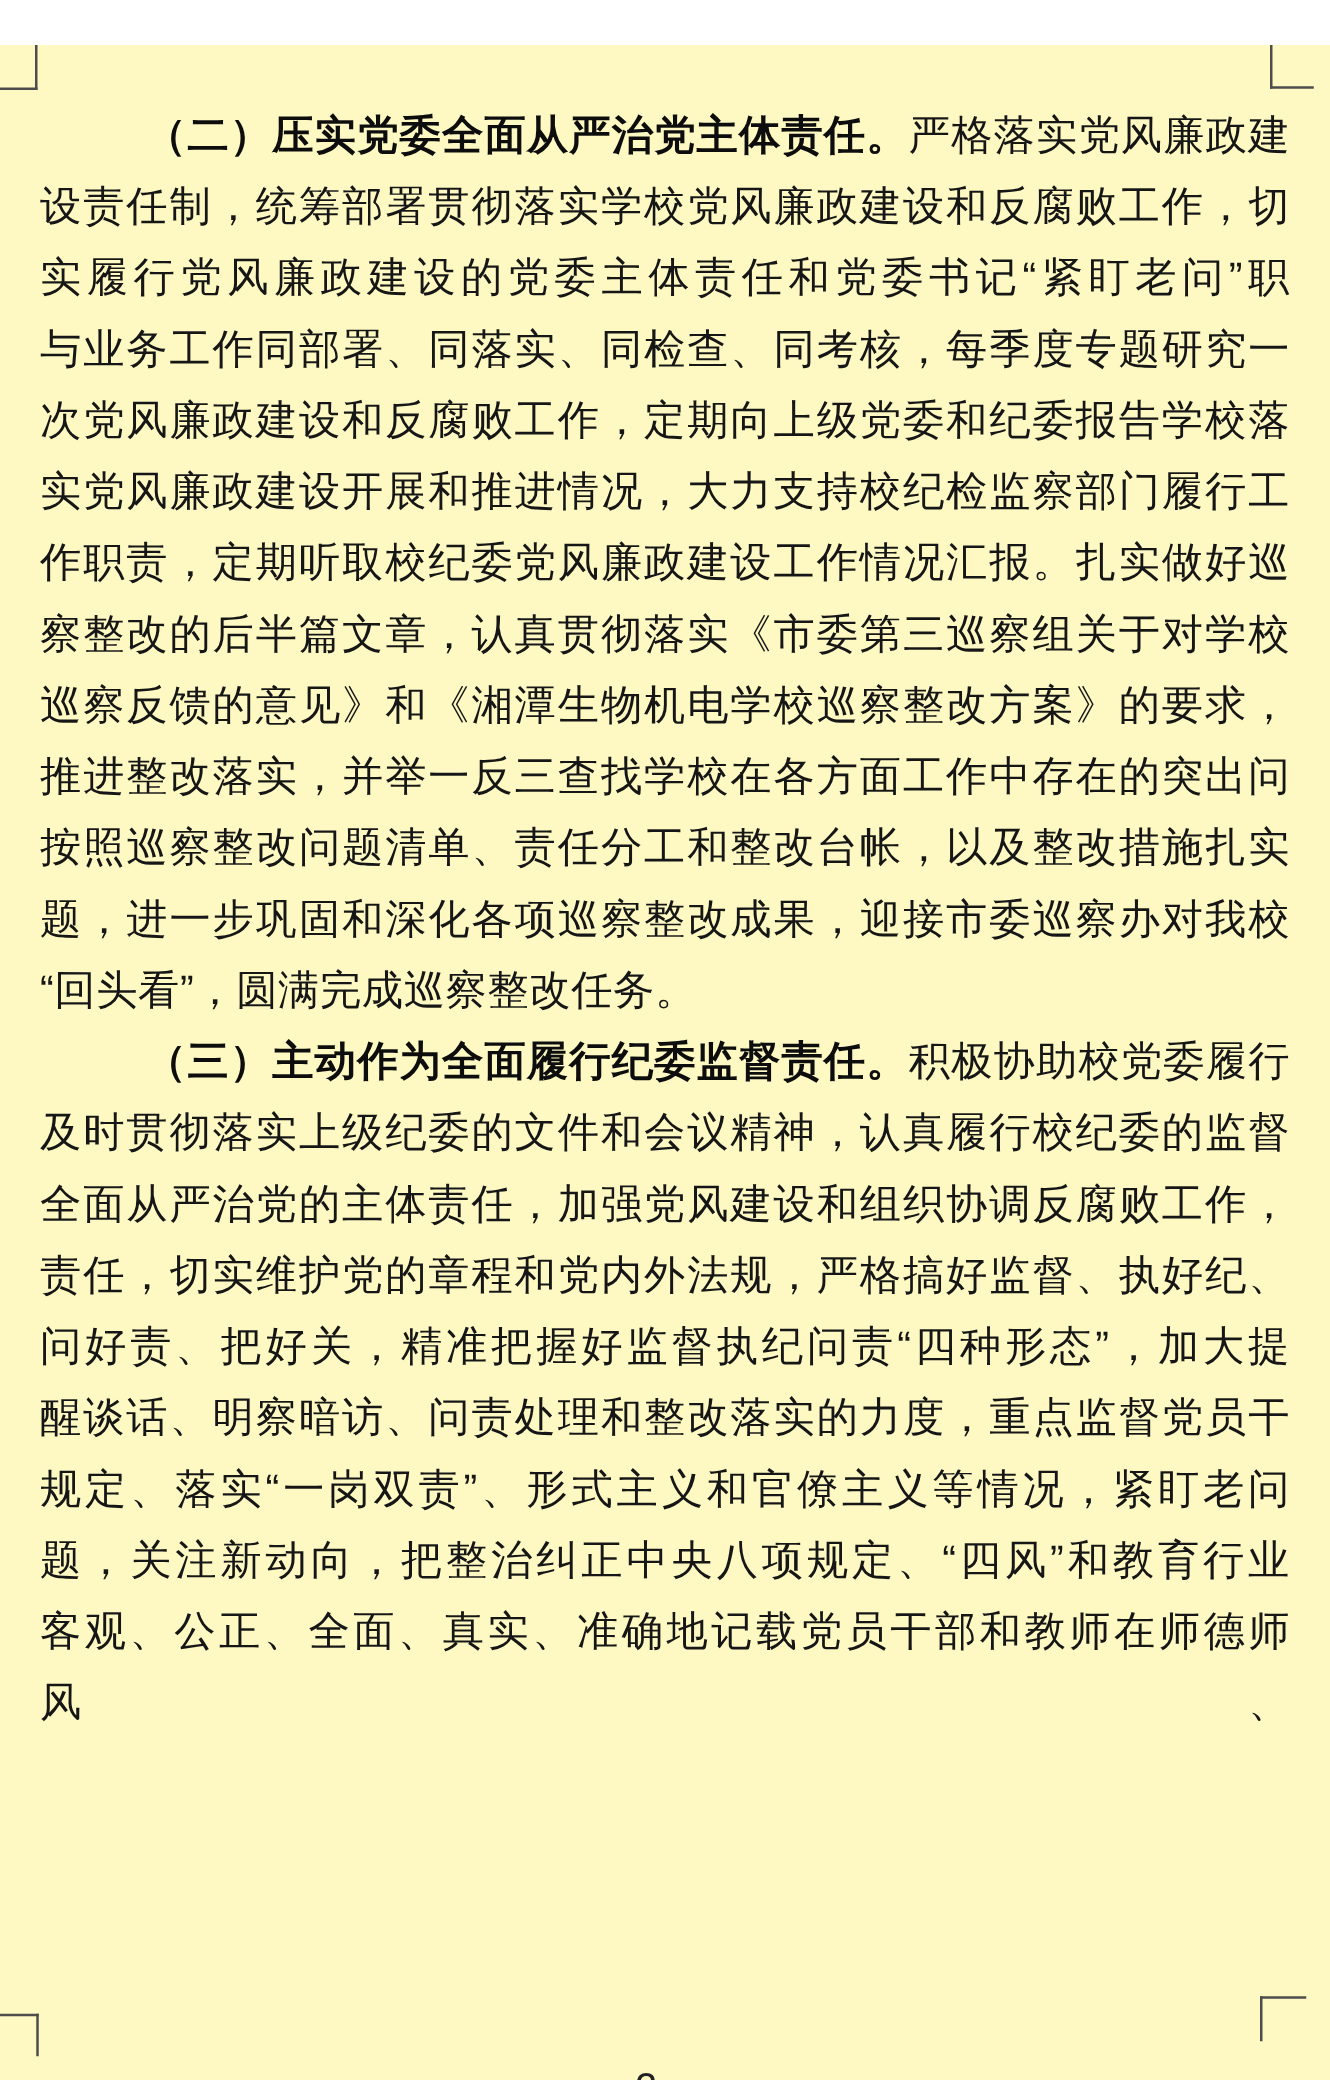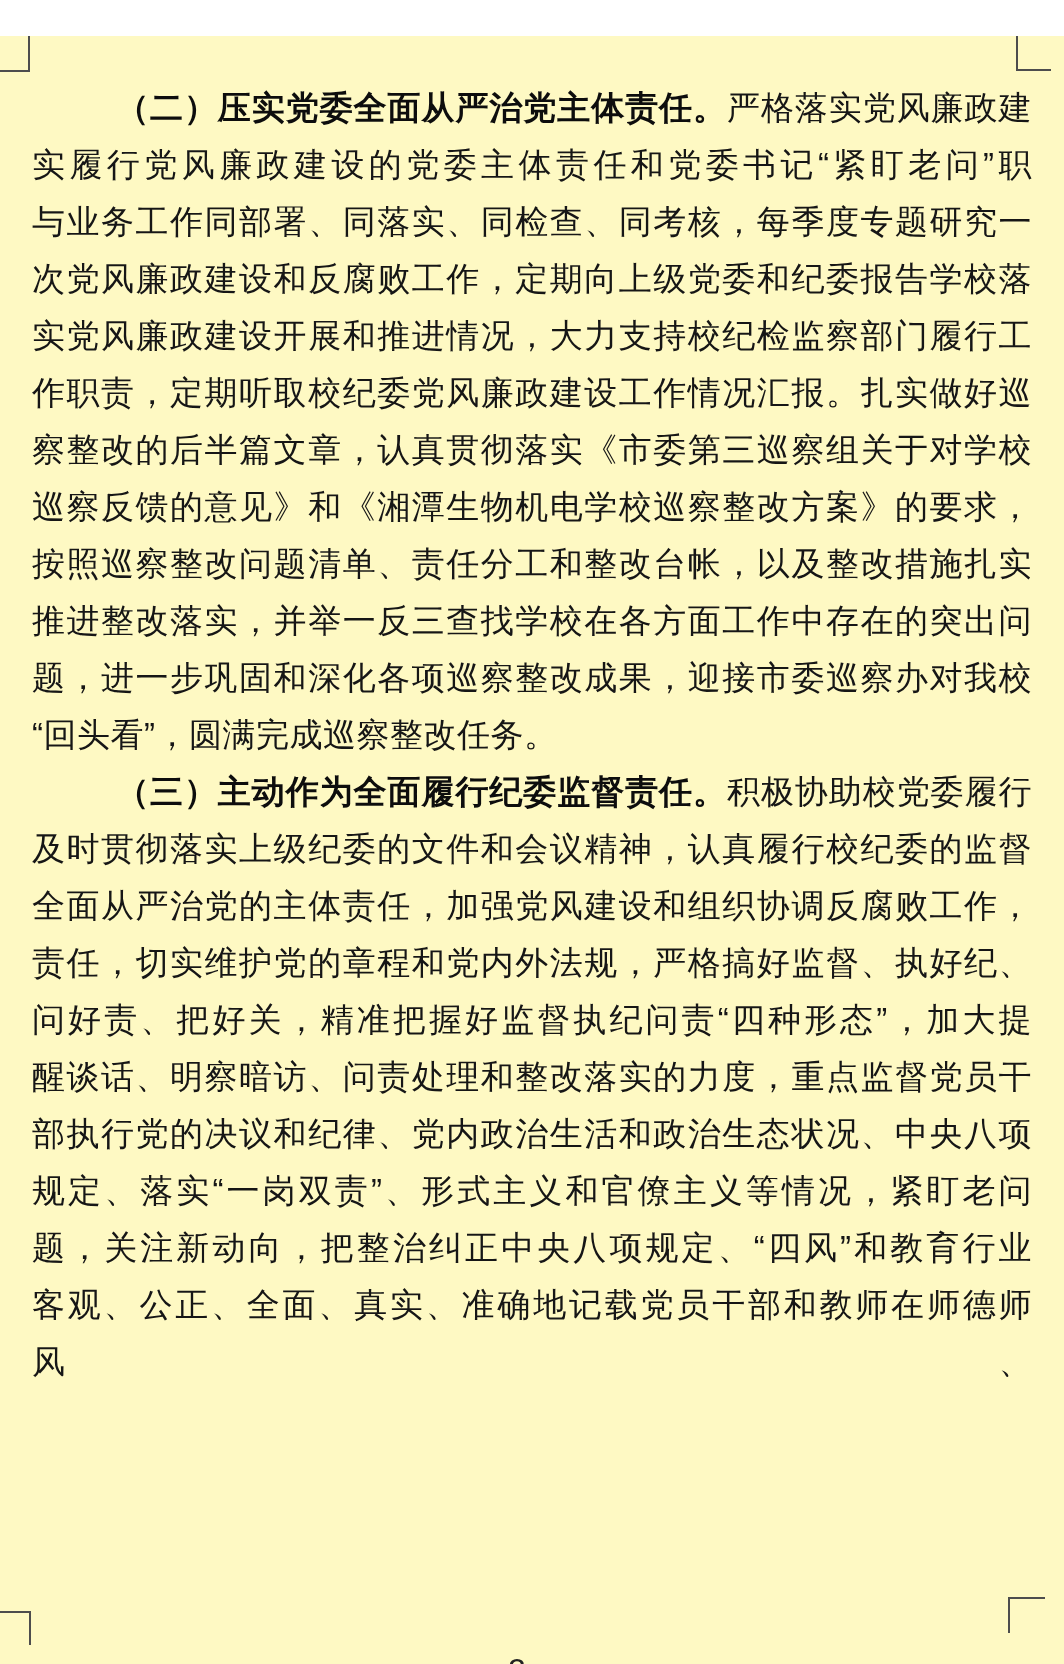--- a/index.html
+++ b/index.html
@@ -59,37 +59,37 @@
 <body>
 
 <div class="page">
   <div class="mark tl"></div>
   <div class="mark tr"></div>
   <div class="mark bl"></div>
   <div class="mark br"></div>
 
   <div class="doc">
       <div class="line indent"><span class="bold">（二）压实党委全面从严治党主体责任。</span><span>严格落实党风廉政建</span></div>
+      <div class="line"><span>设责任制，统筹部署贯彻落实学校党风廉政建设和反腐败工作，切</span></div>
       <div class="line"><span>实履行党风廉政建设的党委主体责任和党委书记“紧盯老问”职</span></div>
       <div class="line"><span>与业务工作同部署、同落实、同检查、同考核，每季度专题研究一</span></div>
       <div class="line"><span>次党风廉政建设和反腐败工作，定期向上级党委和纪委报告学校落</span></div>
       <div class="line"><span>实党风廉政建设开展和推进情况，大力支持校纪检监察部门履行工</span></div>
       <div class="line"><span>作职责，定期听取校纪委党风廉政建设工作情况汇报。扎实做好巡</span></div>
       <div class="line"><span>察整改的后半篇文章，认真贯彻落实《市委第三巡察组关于对学校</span></div>
       <div class="line"><span>巡察反馈的意见》和《湘潭生物机电学校巡察整改方案》的要求，</span></div>
+      <div class="line"><span>推进整改落实，并举一反三查找学校在各方面工作中存在的突出问</span></div>
       <div class="line"><span>按照巡察整改问题清单、责任分工和整改台帐，以及整改措施扎实</span></div>
-      <div class="line"><span>推进整改落实，并举一反三查找学校在各方面工作中存在的突出问</span></div>
       <div class="line"><span>题，进一步巩固和深化各项巡察整改成果，迎接市委巡察办对我校</span></div>
       <div class="line no-fill"><span>“回头看”，圆满完成巡察整改任务。</span></div>
       <div class="line indent"><span class="bold">（三）主动作为全面履行纪委监督责任。</span><span>积极协助校党委履行</span></div>
       <div class="line"><span>及时贯彻落实上级纪委的文件和会议精神，认真履行校纪委的监督</span></div>
       <div class="line"><span>全面从严治党的主体责任，加强党风建设和组织协调反腐败工作，</span></div>
       <div class="line"><span>责任，切实维护党的章程和党内外法规，严格搞好监督、执好纪、</span></div>
       <div class="line"><span>问好责、把好关，精准把握好监督执纪问责“四种形态”，加大提</span></div>
       <div class="line"><span>醒谈话、明察暗访、问责处理和整改落实的力度，重点监督党员干</span></div>
-      <div class="line"><span>部执行党的决议和纪律、党内政治生活和政治生态状况、中央八项</span></div>
       <div class="line"><span>规定、落实“一岗双责”、形式主义和官僚主义等情况，紧盯老问</span></div>
       <div class="line"><span>题，关注新动向，把整治纠正中央八项规定、“四风”和教育行业</span></div>
       <div class="line"><span>客观、公正、全面、真实、准确地记载党员干部和教师在师德师风、</span></div>
     </div>
 
   <div class="footer">2</div>
 </div>
 
 </body></html>

